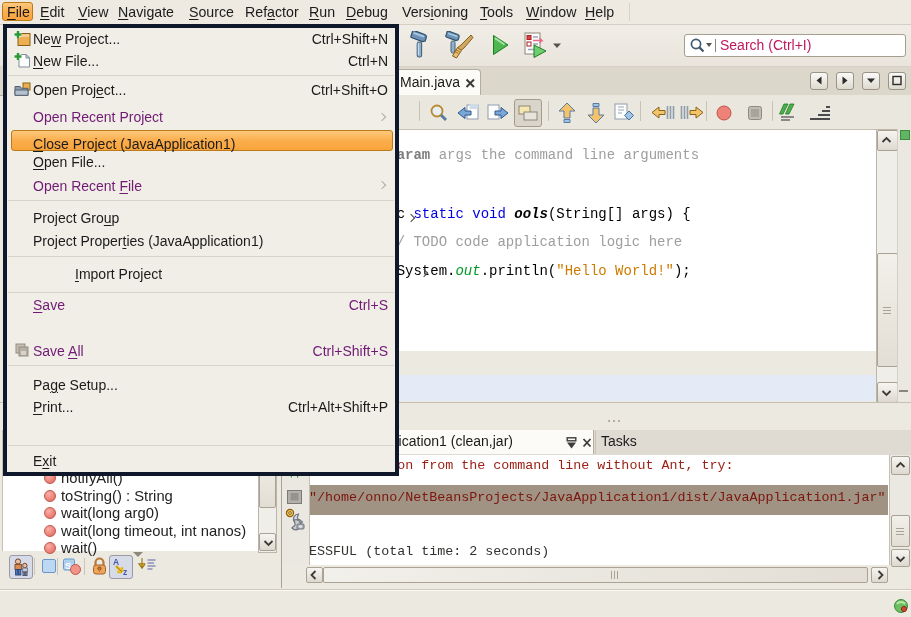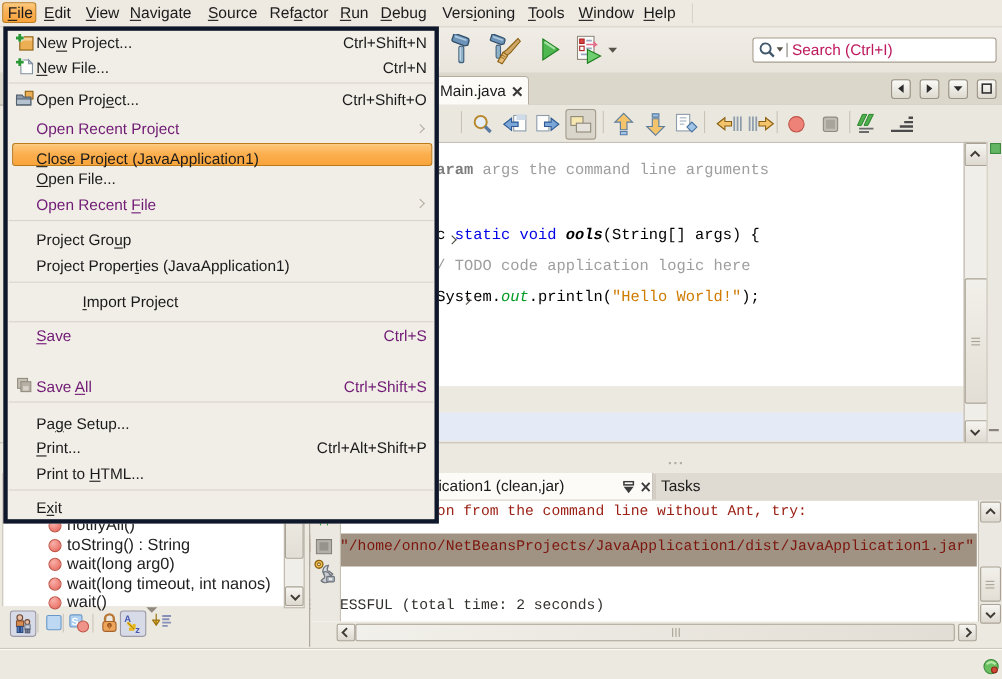--- a/index.html
+++ b/index.html
@@ -548,20 +548,17 @@
       <span class="sc">Ctrl+Shift+S</span>
   </div>
   <div class="msep" style="top:337px;"></div>
   <div class="item" style="top:346px;">
     <span class="lbl">Pa<u>g</u>e Setup...</span>
   </div>
   <div class="item" style="top:368px;">
     <span class="lbl"><u>P</u>rint...</span>
       <span class="sc">Ctrl+Alt+Shift+P</span>
   </div>
-  <div class="item" style="top:391px;">
-    <span class="lbl">Print to <u>H</u>TML...</span>
-  </div>
   <div class="msep" style="top:417px;"></div>
   <div class="item" style="top:422px;">
     <span class="lbl">E<u>x</u>it</span>
   </div>
 </div>
 
 </body></html>

